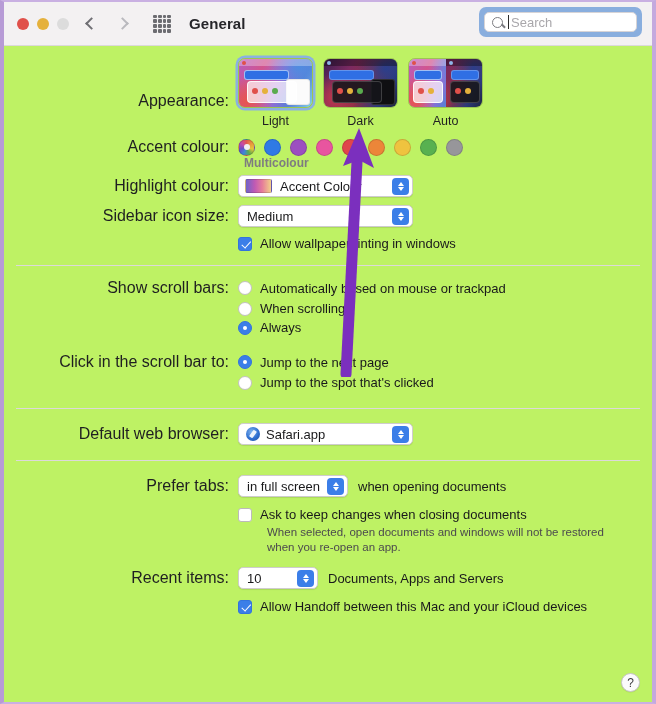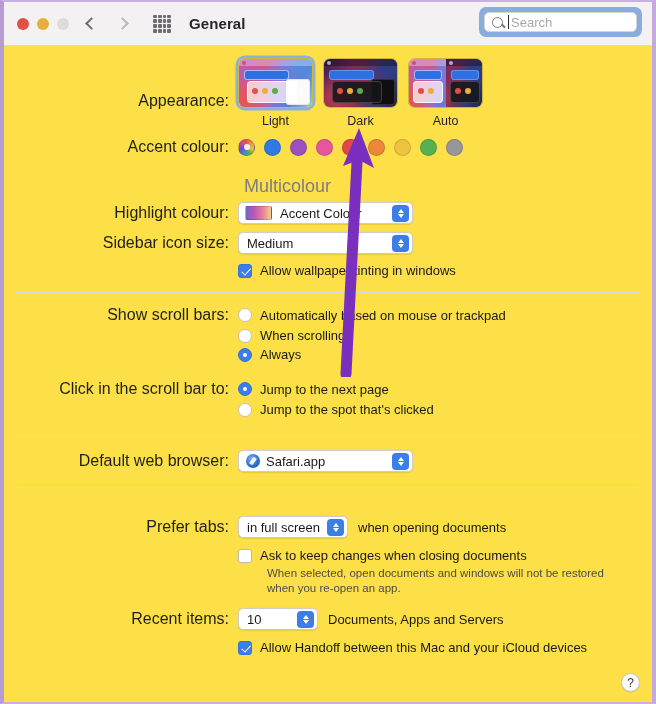--- a/index.html
+++ b/index.html
@@ -5,21 +5,21 @@
   * { box-sizing: border-box; margin: 0; padding: 0; }
   html, body {
     width: 656px; height: 704px;
     font-family: "Liberation Sans", sans-serif;
     background: #ffffff;
     overflow: hidden;
   }
   #window {
     position: relative;
     width: 656px; height: 704px;
-    background: #fde047;
+    background: #bef264;
     border-left: 4px solid #b79bd6;
     border-right: 4px solid #c4a9de;
     border-top: 2px solid #c9b0e2;
     border-bottom: 2px solid #c9b0e2;
     overflow: hidden;
   }
 
   
   .toolbar {
     position: relative;
@@ -159,21 +159,21 @@
   .sw.multi {
     background: conic-gradient(#e2564f, #e8983d, #e5c43c, #5aab4e,
                                #3e86d8, #6c4cc4, #c44ba8, #e2564f);
     position: relative;
   }
   .sw.multi::after {
     content: ""; position: absolute; inset: 4.5px; border-radius: 50%;
     background: #f1eff0;
   }
   .multilabel {
-    font-size: 18px; color: #7e7c80; margin-top: 20px; margin-left: 6px;
+    font-size: 12px; color: #7e7c80; margin-top: 0; margin-left: 6px; font-weight: bold;
   }
 
   
   .popup {
     height: 22px; border-radius: 5px; background: #ffffff;
     border: 1px solid #cfccce; display: flex; align-items: center;
     position: relative; box-shadow: 0 0.5px 1px rgba(0,0,0,.10);
   }
   .popup .txt { font-size: 13px; color: #19191b; padding-left: 8px; }
   .stepper-arrows {
@@ -477,21 +477,21 @@
         <span class="txt" style="padding-left:6px">Safari.app</span>
         <span class="stepper-arrows">
           <span class="up"></span>
             <span class="dn"></span>
         </span>
       </div>
     </div>
 
     <div class="divider" style="margin-top:15px"></div>
 
-    <div class="row" style="margin-top:28px">
+    <div class="row" style="margin-top:14px">
       <div class="label">Prefer tabs:</div>
       <div class="popup" style="width:110px">
         <span class="txt">in full screen</span>
         <span class="stepper-arrows">
           <span class="up"></span>
             <span class="dn"></span>
         </span>
       </div>
       <span class="opt-text" style="margin-left:10px">when opening documents</span>
     </div>

